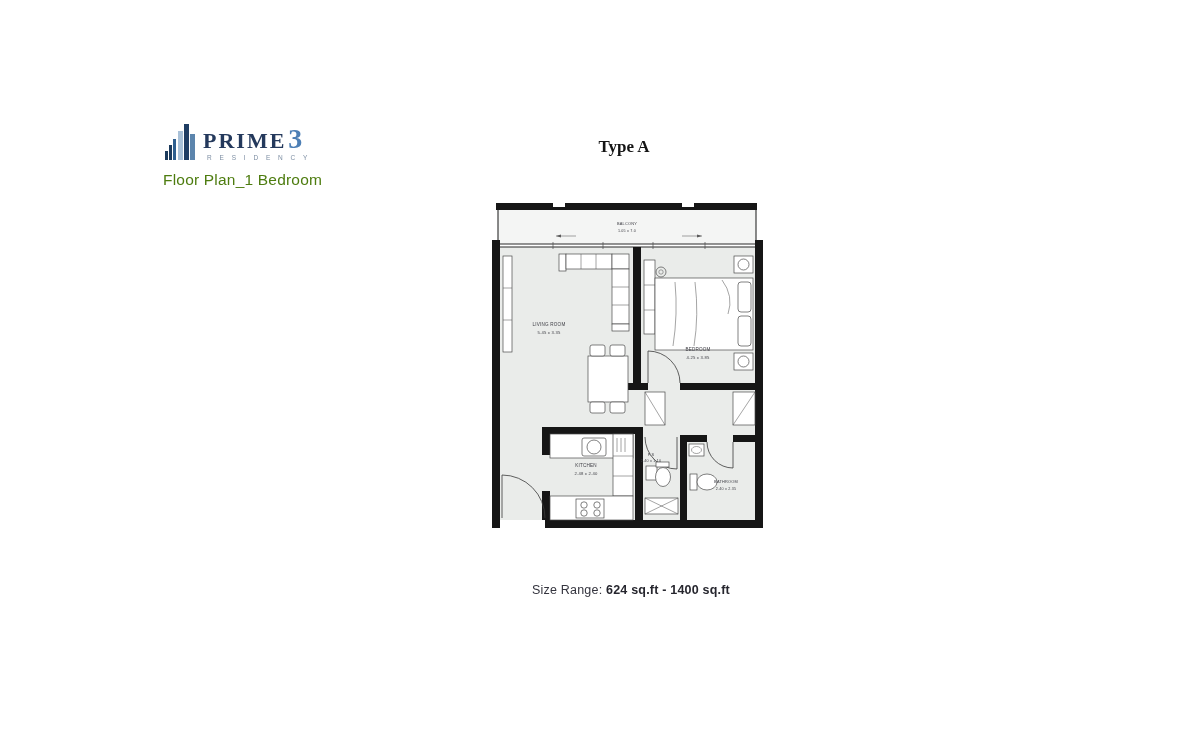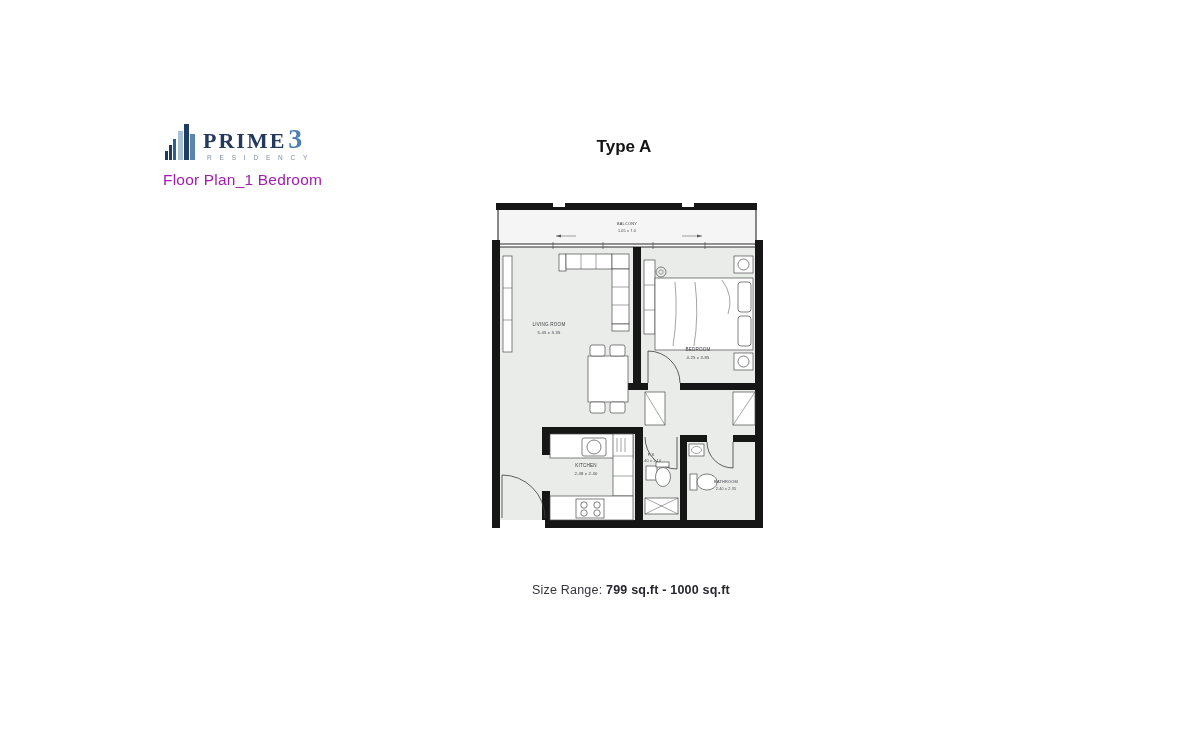--- a/index.html
+++ b/index.html
@@ -21,27 +21,27 @@
   .brand-number{
     font-family:"Liberation Serif", serif;font-weight:700;font-size:28px;
     color:#4d7fb5;margin-left:2px;line-height:.8;
   }
   .residency-row{display:flex;align-items:center;margin-top:2px;width:100px;}
   .residency-row .rule{flex:1;height:1px;background:#94a2b4;}
   .brand-sub{
     font-size:6.5px;letter-spacing:3px;color:#7d8ea3;margin:0 4px;white-space:nowrap;
   }
   .page-subtitle{
-    margin-top:10px;font-size:15.5px;color:#a21caf;font-weight:500;
+    margin-top:10px;font-size:15.5px;color:#4d7c0f;font-weight:500;
     letter-spacing:.2px;
   }
   
   .type-title{
     position:absolute;left:624px;top:137px;transform:translateX(-50%);
-    font-family:Liberation Sans, sans-serif;font-weight:700;font-size:17px;color:#141414;
+    font-family:Liberation Serif, serif;font-weight:700;font-size:17px;color:#141414;
   }
   
   .plan-wrap{position:absolute;left:488px;top:198px;width:277px;height:334px;}
   svg text{
     font-family:"Liberation Sans", sans-serif;fill:#3d3d44;
     text-anchor:middle;letter-spacing:.2px;
   }
   .room-name{font-size:4.6px;}
   .room-dim{font-size:4.2px;}
   .small-name{font-size:3.9px;}
@@ -278,14 +278,14 @@
   <text class="small-name" x="163" y="258">P.S</text>
   <text class="small-dim" x="163" y="264">2.40 x 1.10</text>
 
   <text class="small-name" x="238" y="285">BATHROOM</text>
   <text class="small-dim" x="238" y="292">2.40 x 2.35</text>
 </svg>
 </div>
 
 <div class="size-range">
   <span>Size Range:</span>
-  <span class="val">799 sq.ft - 1000 sq.ft</span>
+  <span class="val">624 sq.ft - 1400 sq.ft</span>
 </div>
 
 </body></html>

